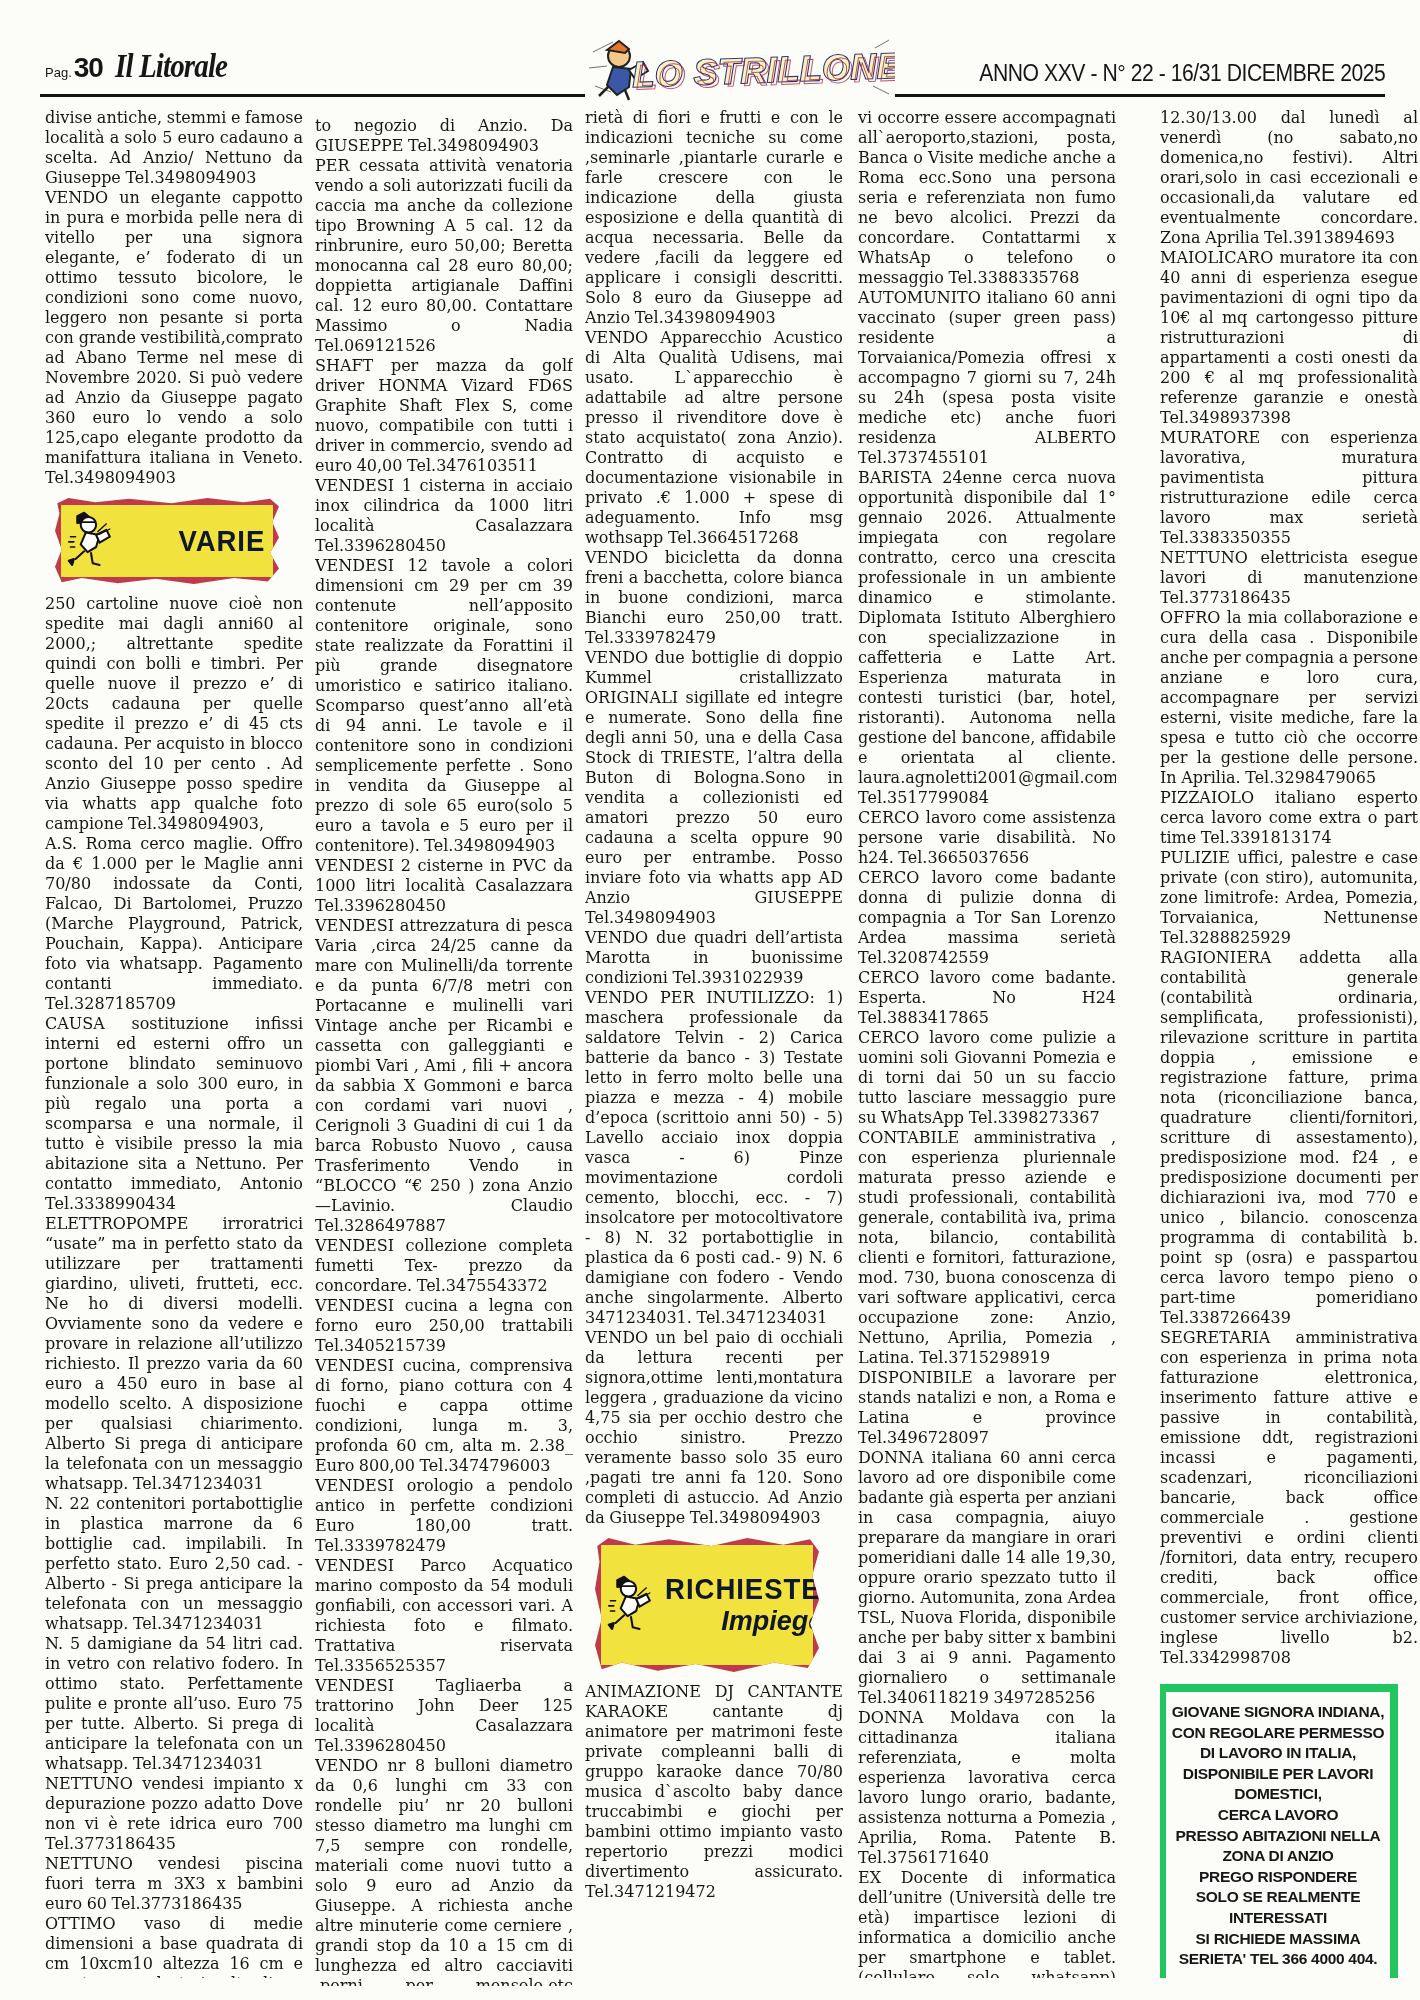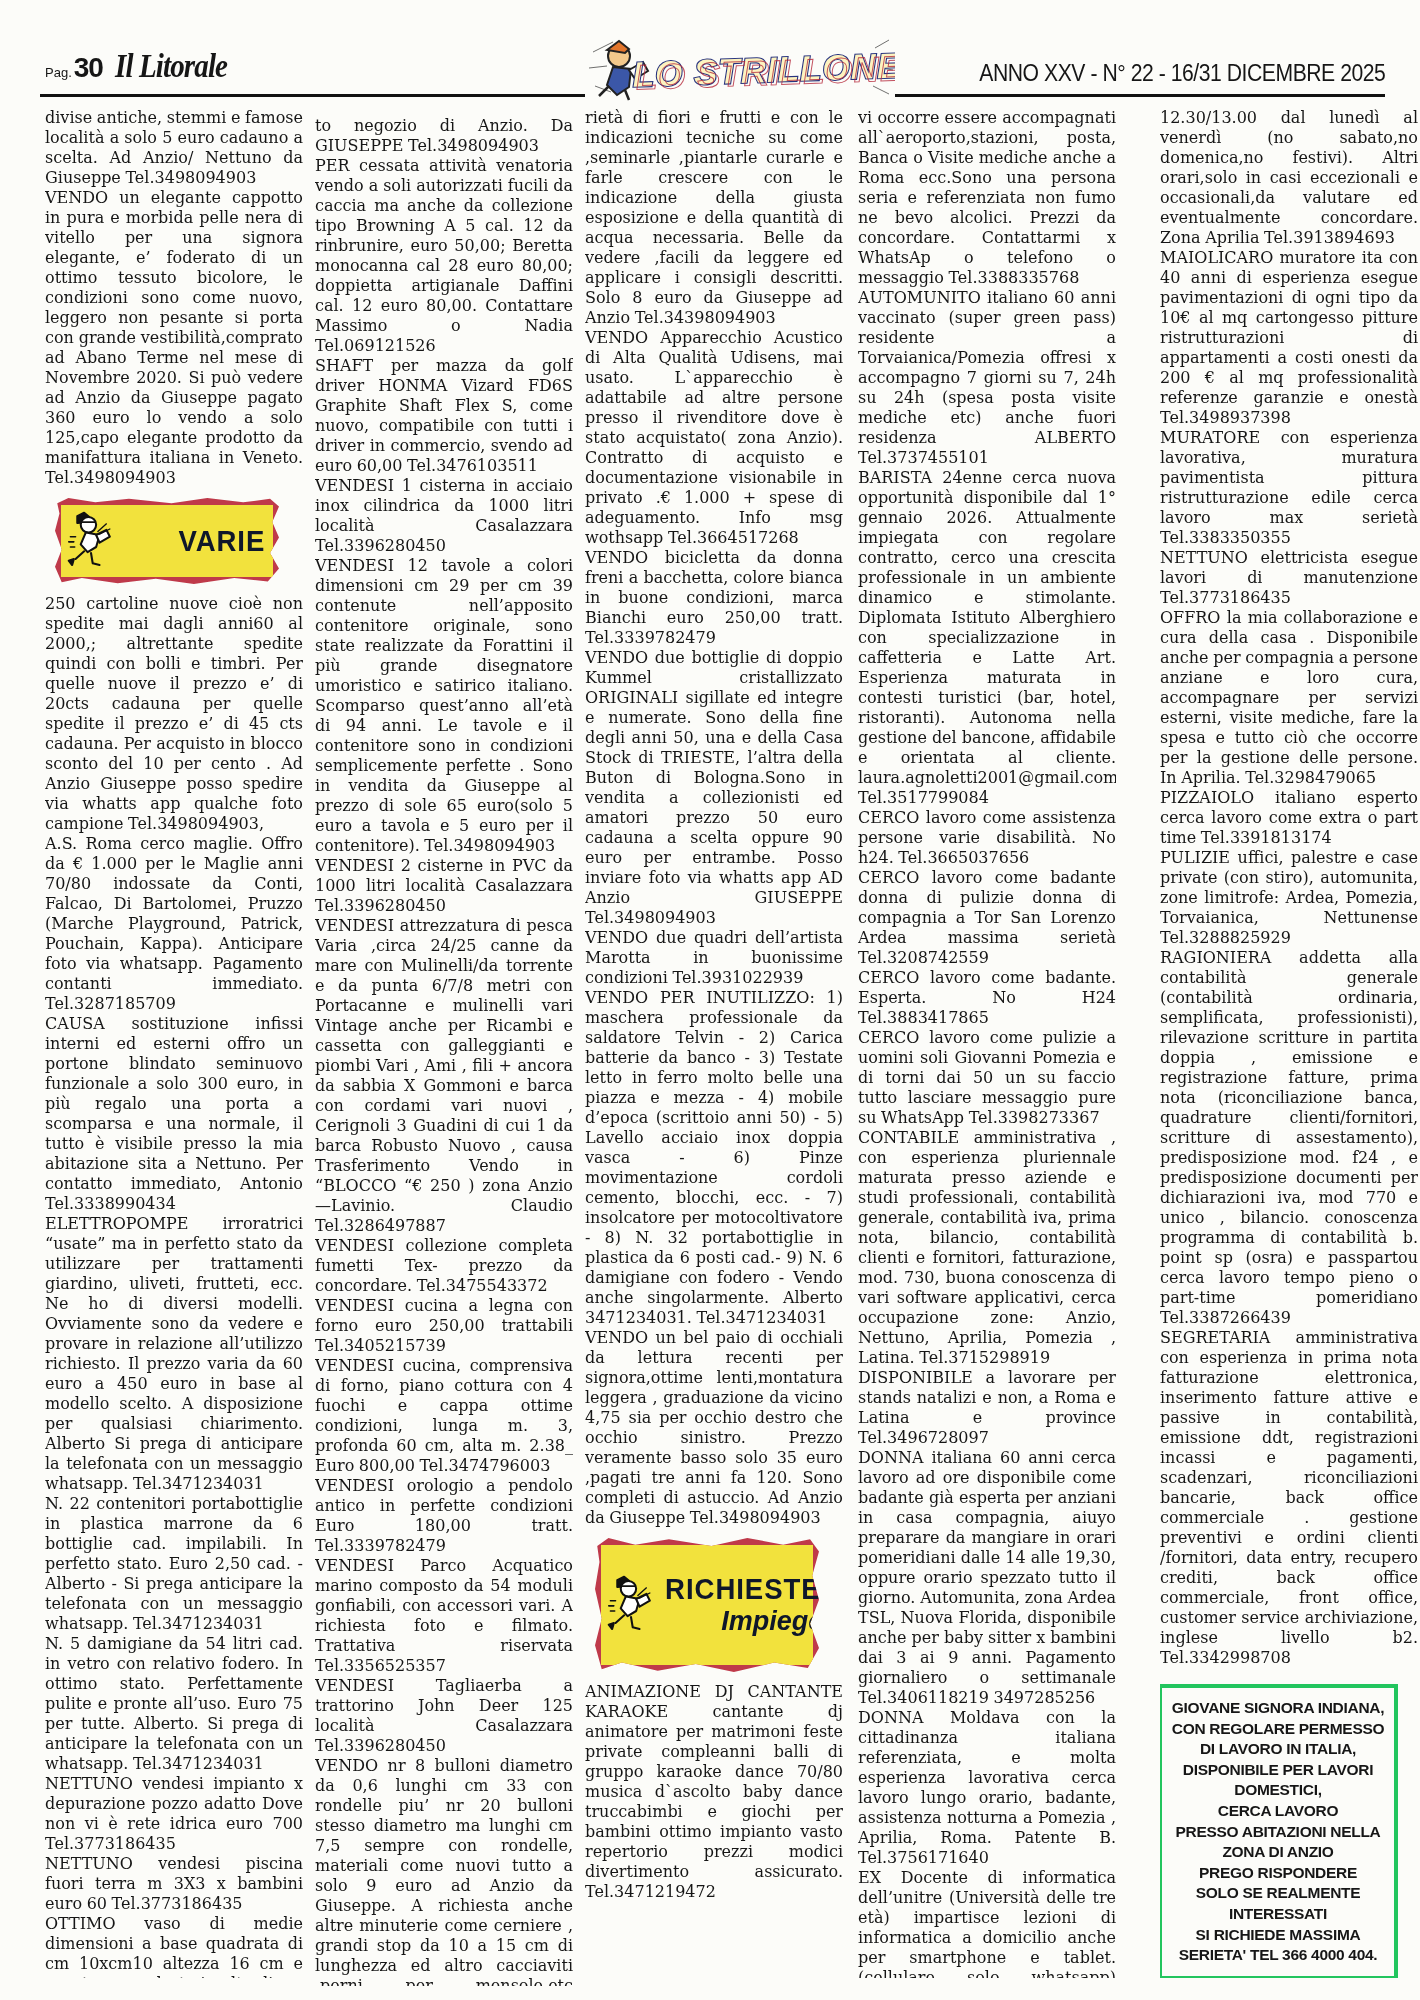--- a/index.html
+++ b/index.html
@@ -32,21 +32,21 @@
   .ybox{position:relative;background:var(--red);padding:7px 6px;margin:10px 0 10px 10px;width:224px;box-sizing:border-box;
         clip-path:polygon(1% 6%,6% 0,18% 5%,33% 1%,52% 6%,68% 0,84% 5%,96% 1%,100% 10%,97% 28%,100% 46%,96% 64%,100% 82%,95% 97%,80% 93%,62% 100%,45% 94%,28% 99%,12% 93%,3% 98%,0 80%,3% 60%,0 38%,2% 18%);}
   .ybox-in{background:var(--yellow);display:flex;align-items:center;gap:4px;padding:6px 4px;min-height:52px;}
   .ybox .newsboy{flex:0 0 52px;height:60px;}
   .ybox-labels{flex:1;text-align:right;font-family:"Liberation Sans",sans-serif;color:#0f172a;}
   .ybox-l1{font-weight:bold;font-size:29px;letter-spacing:1px;transform:scaleX(.95);}
   .ybox-l2{font-weight:bold;font-size:27px;letter-spacing:0;}
   .ybox-l2.ital{font-style:italic;}
   .ybox.tall .ybox-in{min-height:108px;}
   
-  .hbox{border:4px solid #22c55e;margin:16px 0 12px -2px;width:240px;box-sizing:border-box;padding:10px 2px;
+  .hbox{border:8px solid #22c55e;margin:16px 0 12px -2px;width:240px;box-sizing:border-box;padding:10px 2px;
         font-family:"Liberation Sans",sans-serif;font-weight:bold;font-size:15.5px;line-height:20.6px;
         text-align:center;letter-spacing:-.3px;}
   
   [data-interactable]{outline:none;}
 </style>
 </head>
 <body>
 
 <div id="page" data-interactable="false">
 
@@ -107,21 +107,21 @@
       <p class="ad" data-interactable="false">ELETTROPOMPE irroratrici “usate” ma in perfetto stato da utilizzare per trattamenti giardino, uliveti, frutteti, ecc. Ne ho di diversi modelli. Ovviamente sono da vedere e provare in relazione all’utilizzo richiesto. Il prezzo varia da 60 euro a 450 euro in base al modello scelto. A disposizione per qualsiasi chiarimento. Alberto Si prega di anticipare la telefonata con un messaggio whatsapp. Tel.3471234031</p>
       <p class="ad" data-interactable="false">N. 22 contenitori portabottiglie in plastica marrone da 6 bottiglie cad. impilabili. In perfetto stato. Euro 2,50 cad. - Alberto - Si prega anticipare la telefonata con un messaggio whatsapp. Tel.3471234031</p>
       <p class="ad" data-interactable="false">N. 5 damigiane da 54 litri cad. in vetro con relativo fodero. In ottimo stato. Perfettamente pulite e pronte all’uso. Euro 75 per tutte. Alberto. Si prega di anticipare la telefonata con un whatsapp. Tel.3471234031</p>
       <p class="ad" data-interactable="false">NETTUNO vendesi impianto x depurazione pozzo adatto Dove non vi è rete idrica euro 700 Tel.3773186435</p>
       <p class="ad" data-interactable="false">NETTUNO vendesi piscina fuori terra m 3X3 x bambini euro 60 Tel.3773186435</p>
       <p class="ad" data-interactable="false">OTTIMO vaso di medie dimensioni a base quadrata di cm 10xcm10 altezza 16 cm e apertura quadrata in alto di cm 11xcm11.molto trasparente ottimo come vaso per fior o come porta caramelle/cioccolata ,in vendita a solo 18 euro pagato l’estate del 2024 ,42 euro in no-</p>
     </div>
   <div class="col" id="col-2" data-interactable="false">
       <p class="ad" data-interactable="false">to negozio di Anzio. Da GIUSEPPE Tel.3498094903</p>
       <p class="ad" data-interactable="false">PER cessata attività venatoria vendo a soli autorizzati fucili da caccia ma anche da collezione tipo Browning A 5 cal. 12 da rinbrunire, euro 50,00; Beretta monocanna cal 28 euro 80,00; doppietta artigianale Daffini cal. 12 euro 80,00. Contattare Massimo o Nadia Tel.069121526</p>
-      <p class="ad" data-interactable="false">SHAFT per mazza da golf driver HONMA Vizard FD6S Graphite Shaft Flex S, come nuovo, compatibile con tutti i driver in commercio, svendo ad euro 60,00 Tel.3476103511</p>
+      <p class="ad" data-interactable="false">SHAFT per mazza da golf driver HONMA Vizard FD6S Graphite Shaft Flex S, come nuovo, compatibile con tutti i driver in commercio, svendo ad euro 40,00 Tel.3476103511</p>
       <p class="ad" data-interactable="false">VENDESI 1 cisterna in acciaio inox cilindrica da 1000 litri località Casalazzara Tel.3396280450</p>
       <p class="ad" data-interactable="false">VENDESI 12 tavole a colori dimensioni cm 29 per cm 39  contenute nell’apposito contenitore originale, sono state realizzate da Forattini il più grande disegnatore umoristico e satirico italiano. Scomparso quest’anno all’età di 94 anni. Le tavole e il contenitore sono in condizioni semplicemente perfette . Sono in vendita da Giuseppe al prezzo di sole 65 euro(solo 5 euro a tavola e 5 euro per il contenitore). Tel.3498094903</p>
       <p class="ad" data-interactable="false">VENDESI 2 cisterne in PVC da 1000 litri località Casalazzara Tel.3396280450</p>
       <p class="ad" data-interactable="false">VENDESI attrezzatura di pesca Varia ,circa 24/25 canne da mare con Mulinelli/da torrente e da punta 6/7/8 metri con Portacanne e mulinelli vari Vintage anche per Ricambi e cassetta con galleggianti e piombi Vari , Ami , fili + ancora da sabbia X Gommoni e barca con cordami vari nuovi , Cerignoli 3 Guadini di cui 1 da barca Robusto Nuovo , causa Trasferimento Vendo in “BLOCCO “€ 250 ) zona Anzio—Lavinio. Claudio Tel.3286497887</p>
       <p class="ad" data-interactable="false">VENDESI collezione completa fumetti Tex- prezzo da concordare. Tel.3475543372</p>
       <p class="ad" data-interactable="false">VENDESI cucina a legna con forno euro 250,00 trattabili Tel.3405215739</p>
       <p class="ad" data-interactable="false">VENDESI cucina, comprensiva di forno, piano cottura con 4 fuochi e cappa ottime condizioni, lunga m. 3, profonda 60 cm, alta m. 2.38_ Euro 800,00 Tel.3474796003</p>
       <p class="ad" data-interactable="false">VENDESI orologio a pendolo antico in perfette condizioni Euro 180,00 tratt. Tel.3339782479</p>
       <p class="ad" data-interactable="false">VENDESI Parco Acquatico marino composto da 54 moduli gonfiabili, con accessori vari. A richiesta foto e filmato. Trattativa riservata Tel.3356525357</p>
       <p class="ad" data-interactable="false">VENDESI Tagliaerba a trattorino John Deer 125 località Casalazzara Tel.3396280450</p>

